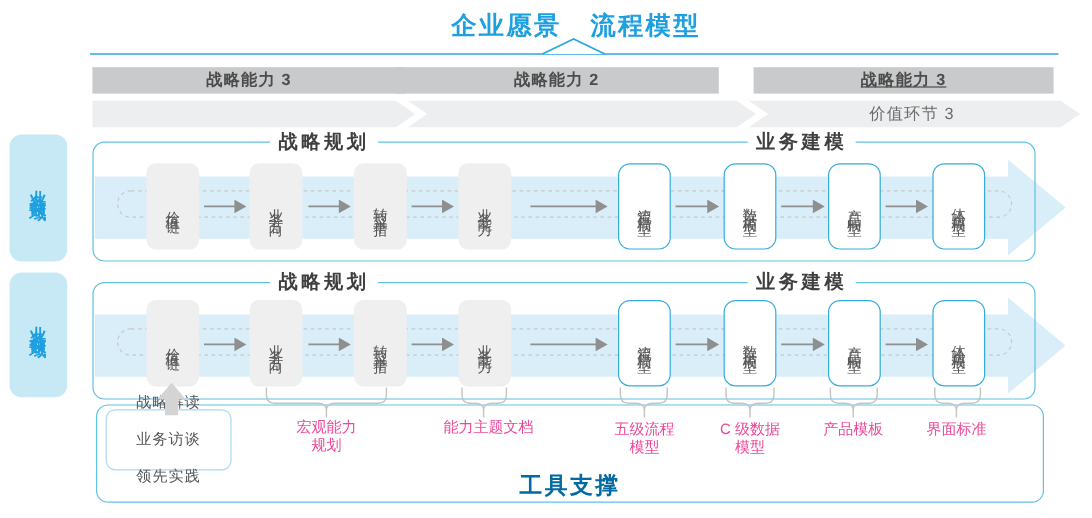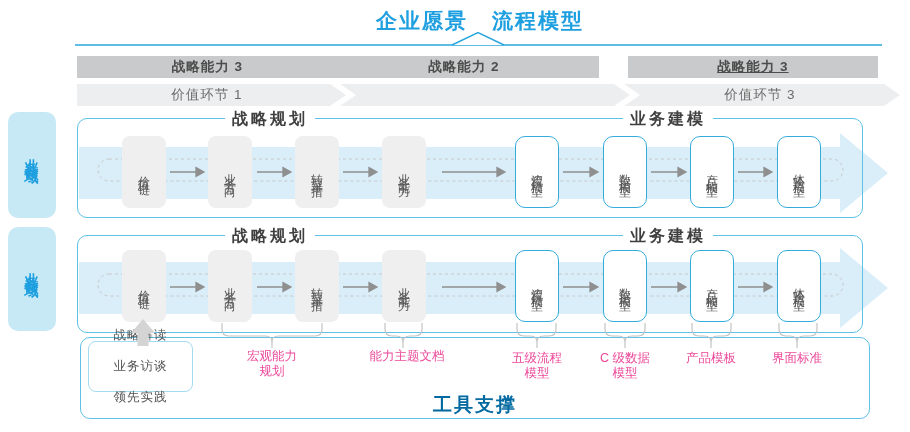--- a/index.html
+++ b/index.html
@@ -103,21 +103,20 @@
   </svg>
 
   <div class="abs page-title">
     <span>企业愿景</span><span class="gap"></span><span>流程模型</span>
   </div>
 
   <div class="abs band-dark" style="left:77px;width:261px;">战略能力 3</div>
   <div class="abs band-dark" style="left:329px;width:270px;">战略能力 2</div>
   <div class="abs band-dark" style="left:628px;width:250px;text-decoration:underline;">战略能力 3</div>
 
-  <div class="abs band-light-text" style="left:77px;width:260px;">价值环节 1</div>
   <div class="abs band-light-text" style="left:634px;width:252px;">价值环节 3</div>
 
   <div class="abs domain" style="top:112px;height:106px;">
       <span>业务领域 1</span>
     </div>
   <div class="abs domain" style="top:227px;height:104px;">
       <span>业务领域 2</span>
     </div>
 
   <div class="abs panel" style="top:118px;height:100px;"></div>

